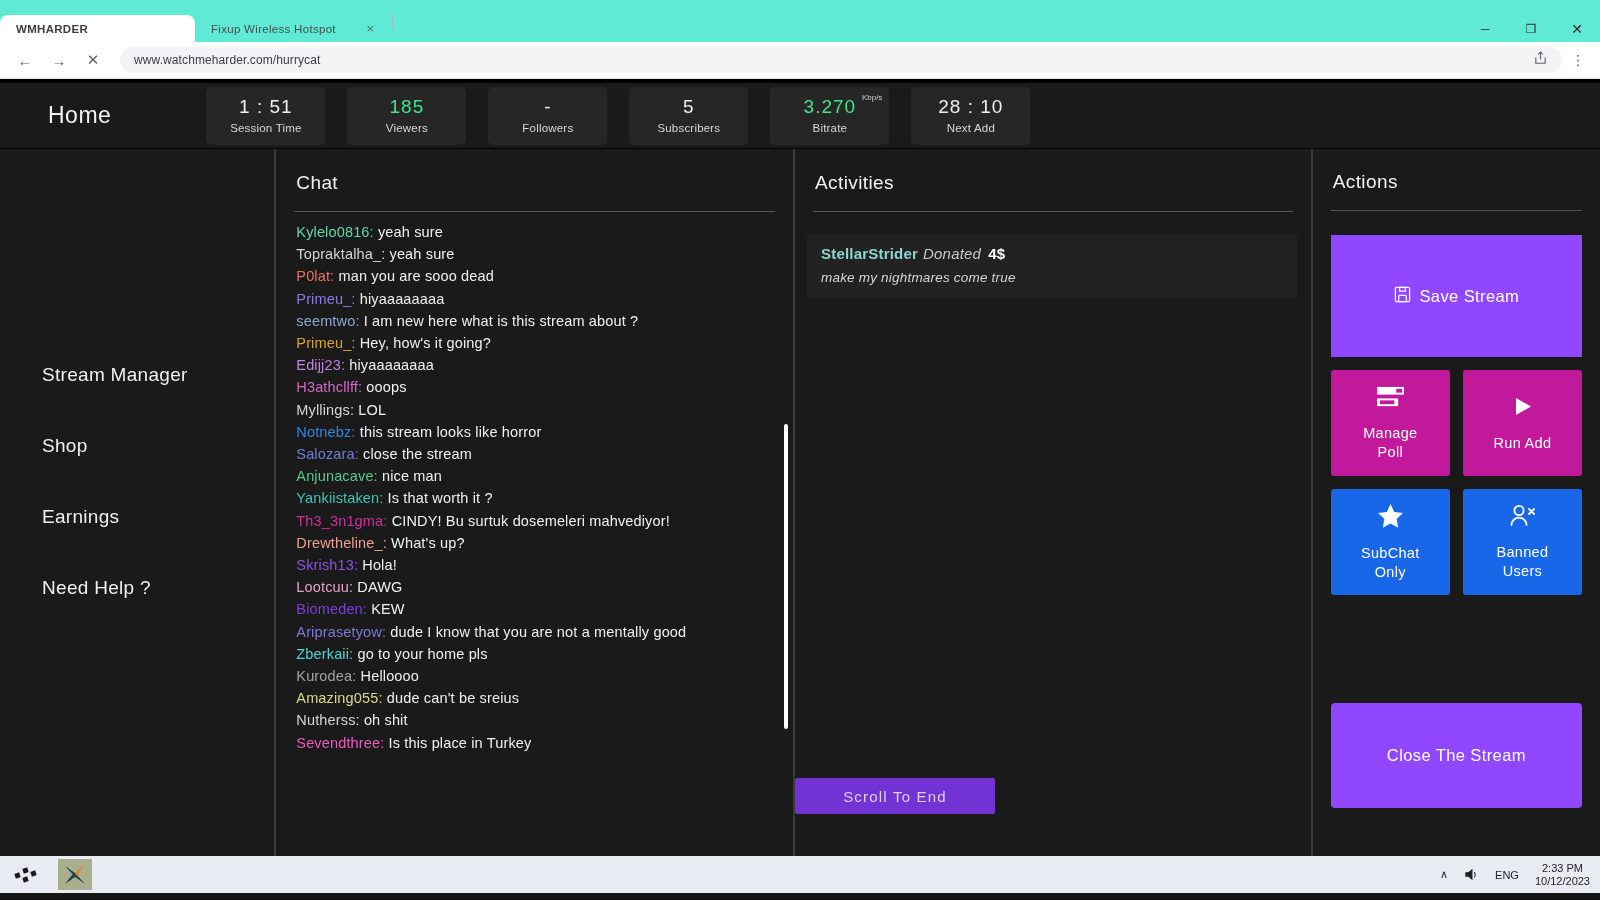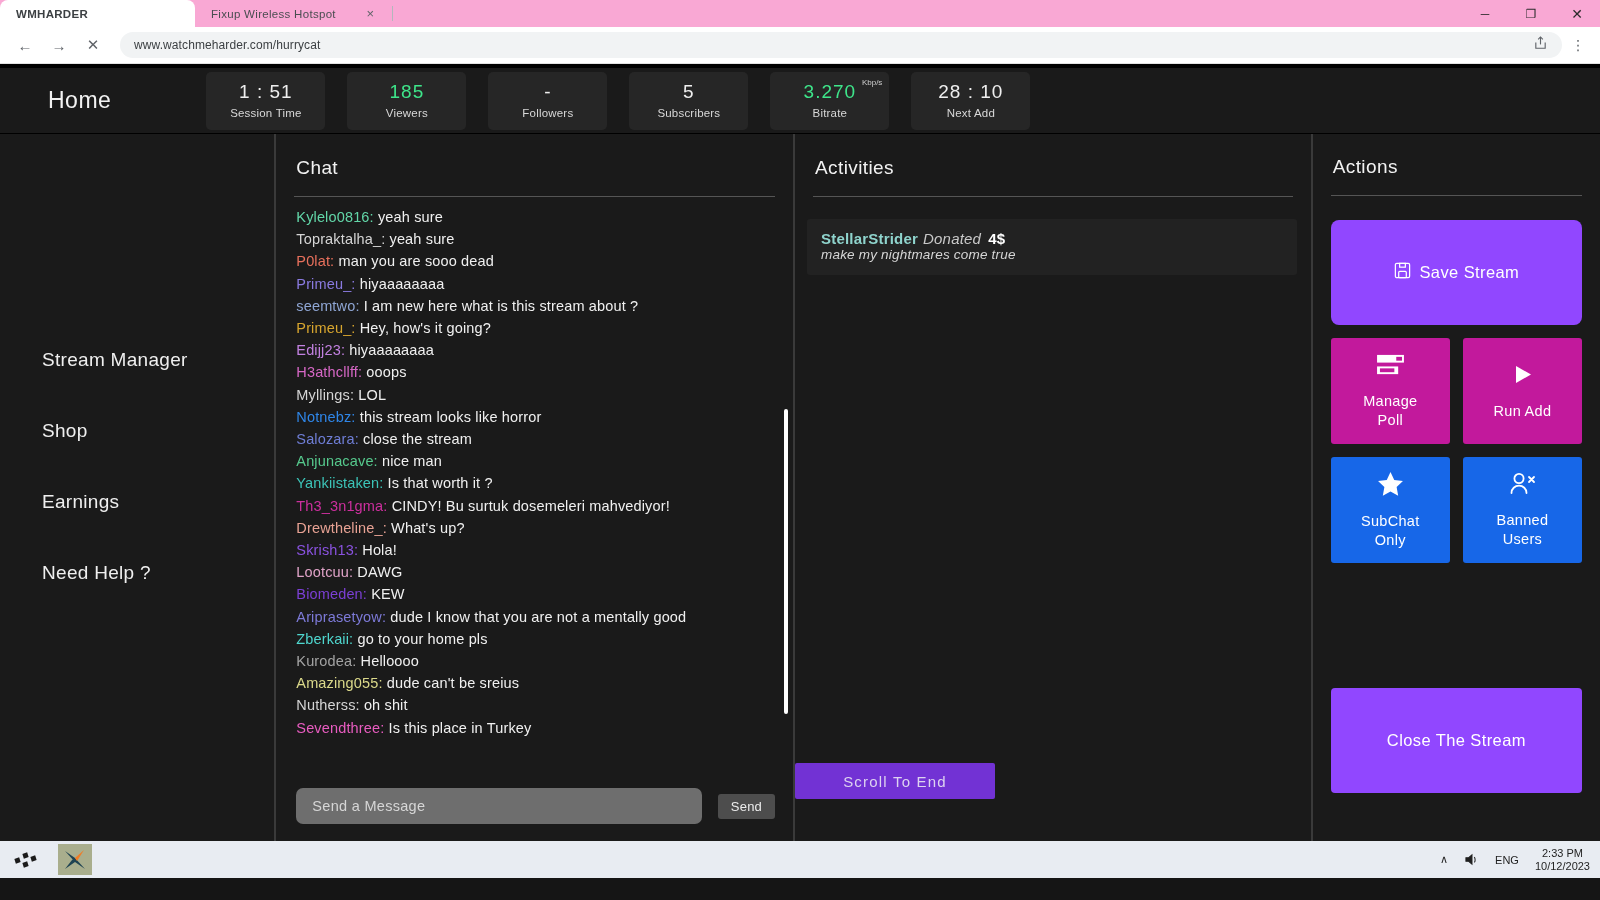--- a/index.html
+++ b/index.html
@@ -6,21 +6,21 @@
   html,body { width:1600px; height:900px; overflow:hidden; }
   body {
     font-family:"Liberation Sans", sans-serif;
     background:#151515;
     color:#fff;
     -webkit-font-smoothing:antialiased;
   }
 
   
   .browser-tabstrip {
-    height:27px; background:#f9a8d4; display:flex; align-items:flex-end; position:relative;
+    height:42px; background:#5eead4; display:flex; align-items:flex-end; position:relative;
   }
   .tab {
     height:27px; display:flex; align-items:center; gap:8px;
     padding:0 16px; font-size:11.5px; color:#3c4043; position:relative;
   }
   .tab.active { background:#fff; border-radius:8px 8px 0 0; min-width:195px; }
   .tab.inactive { min-width:195px; color:#4a4d51; }
   .tab-title { white-space:nowrap; overflow:hidden; text-overflow:ellipsis; font-weight:600; letter-spacing:.3px;}
   .tab.inactive .tab-title { font-weight:400; }
   .tab-close { margin-left:auto; font-size:13px; color:#5f6368; line-height:1; cursor:pointer; }
@@ -104,31 +104,31 @@
     padding:5px 13px; border-radius:3px; cursor:pointer; letter-spacing:.2px;
   }
 
   .activities-panel { width:517px; background:#1a1a1a; display:flex; flex-direction:column; position:relative; }
   .activity-list { padding:22px 14px 0 12px; }
   .activity-item { background:#222; border-radius:3px; padding:11px 14px 13px 14px; }
   .activity-head { font-size:15px; letter-spacing:.2px; }
   .activity-user { color:#8fd4cd; font-weight:600; }
   .activity-verb { color:#c9c9c9; font-style:italic; margin-left:5px; }
   .activity-amount { color:#fff; font-weight:700; margin-left:7px; }
-  .activity-msg { font-size:13.5px; color:#d6d6d6; font-style:italic; margin-top:0; letter-spacing:.2px; }
+  .activity-msg { font-size:13.5px; color:#d6d6d6; font-style:italic; margin-top:8px; letter-spacing:.2px; }
   .scroll-end-wrap { margin-top:auto; display:flex; justify-content:flex-start; padding-bottom:42px; }
   .scroll-end-btn {
     width:200px; height:36px; background:#7232d4; border:none; border-radius:2px;
     color:#ddd3f0; font-size:15px; font-family:inherit; letter-spacing:1.2px; cursor:pointer;
   }
 
   .actions-panel { width:288px; background:#1a1a1a; display:flex; flex-direction:column; }
   .actions-inner { padding:22px 18px 16px 18px; display:flex; flex-direction:column; height:100%; }
   .btn-save {
-    height:105px; background:#9147ff; border:none; border-radius:8px; color:#fff;
+    height:122px; background:#9147ff; border:none; border-radius:0; color:#fff;
     font-size:16.5px; font-family:inherit; letter-spacing:.4px; cursor:pointer;
     display:flex; align-items:center; justify-content:center; gap:7px; margin-bottom:13px;
   }
   .btn-grid { display:grid; grid-template-columns:1fr 1fr; gap:13px; }
   .btn-tile {
     height:106px; border:none; border-radius:3px; color:#fff; font-family:inherit;
     font-size:14.5px; cursor:pointer; display:flex; flex-direction:column;
     align-items:center; justify-content:center; gap:10px; line-height:19px; letter-spacing:.3px;
   }
   .btn-magenta { background:#c2199c; }
@@ -267,24 +267,20 @@
         <div class="chat-line"><span class="chat-user" style="color: rgb(125, 122, 216);">Ariprasetyow:</span><span class="chat-text"> dude I know that you are not a mentally good</span></div>
         <div class="chat-line"><span class="chat-user" style="color: rgb(79, 214, 206);">Zberkaii:</span><span class="chat-text"> go to your home pls</span></div>
         <div class="chat-line"><span class="chat-user" style="color: #a3a3a3;">Kurodea:</span><span class="chat-text"> Helloooo</span></div>
         <div class="chat-line"><span class="chat-user" style="color: rgb(219, 217, 138);">Amazing055:</span><span class="chat-text"> dude can't be sreius</span></div>
         <div class="chat-line"><span class="chat-user" style="color: rgb(213, 213, 213);">Nutherss:</span><span class="chat-text"> oh shit</span></div>
         <div class="chat-line"><span class="chat-user" style="color: rgb(232, 92, 192);">Sevendthree:</span><span class="chat-text"> Is this place in Turkey</span></div>
       </div>
     <div class="chat-scrollbar-track">
       <div class="chat-scrollbar-thumb"></div>
     </div>
-    <div class="chat-inputrow">
-      <input class="chat-input" type="text" placeholder="Send a Message" style="">
-      <button class="send-btn">Send</button>
-    </div>
   </div>
 
   <div class="panel-divider"></div>
 
   <div class="activities-panel">
     <div class="panel-title">Activities</div>
     <div class="panel-rule"></div>
     <div class="activity-list">
       <div class="activity-item">
         <div class="activity-head">

